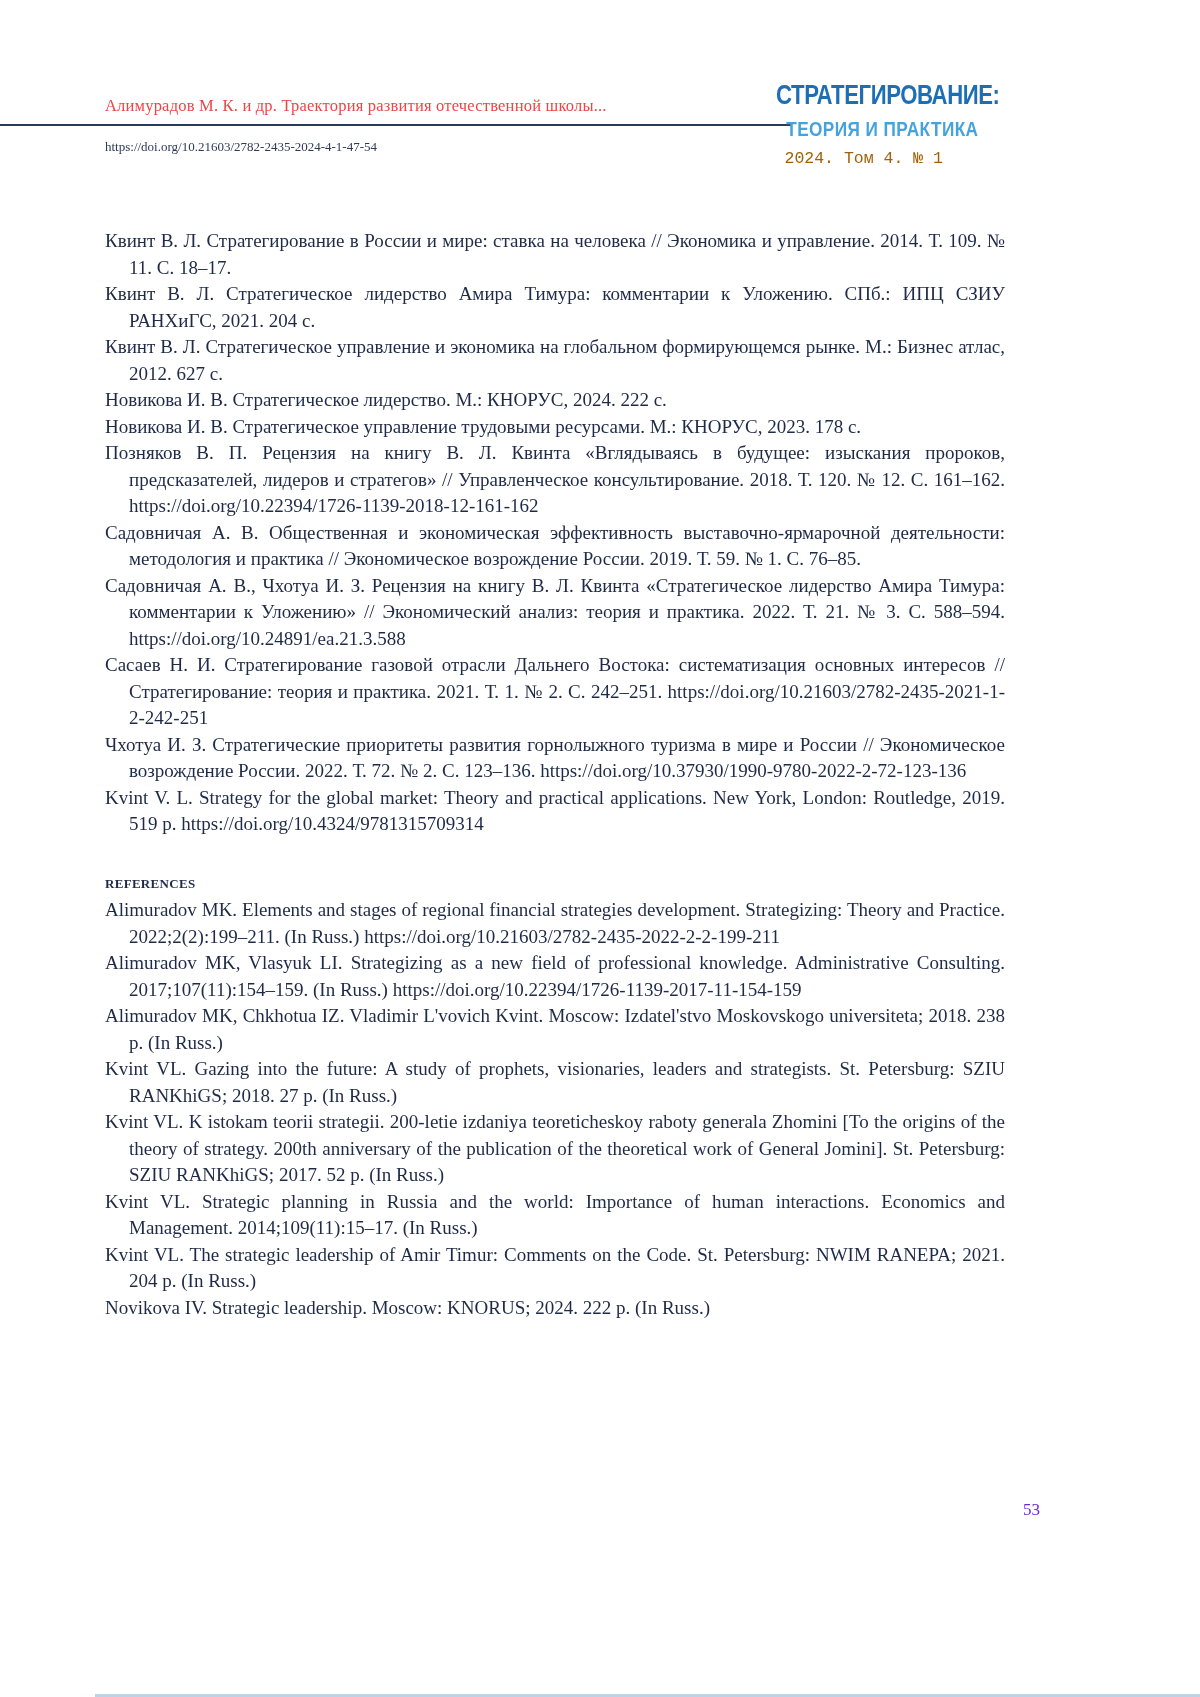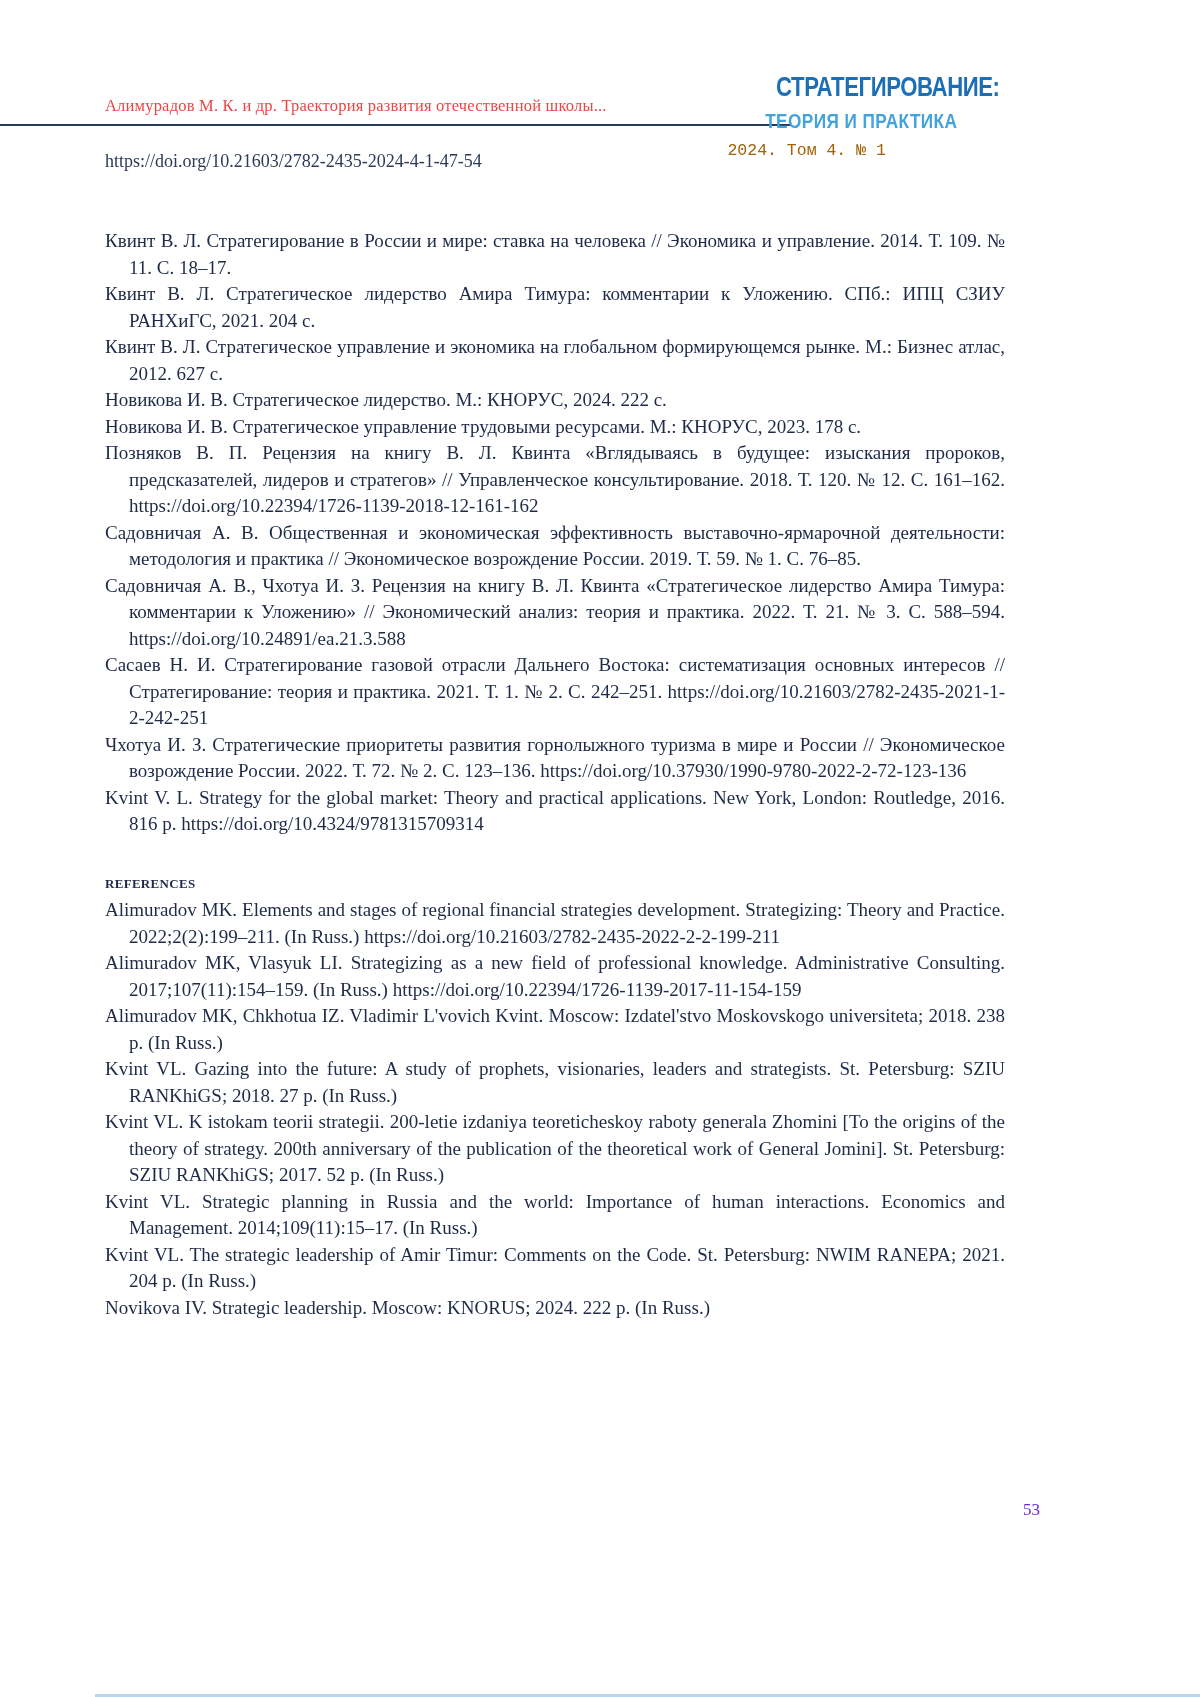--- a/index.html
+++ b/index.html
@@ -22,28 +22,27 @@
   }
   .head-rule {
     position:absolute;
     top:124px; left:0;
     width:792px; height:2px;
     background:#2a3a5c;
   }
   .doi-line {
     position:absolute;
     top:139px; left:105px;
-    font-size:18px;
+    font-size:13px;
     color:#2c3a58;
-    margin-top:12px;
   }
   .journal {
     position:absolute;
-    top:72px; right:200px;
-    text-align:left;
+    top:80px; right:200px;
+    text-align:center;
     font-family:"Liberation Sans", sans-serif;
     white-space:nowrap;
   }
   .journal-line1 {
     font-size:27px;
     font-weight:bold;
     color:#1d6fb5;
     letter-spacing:-0.5px;
     transform:scaleX(0.82);
     transform-origin:100% 50%;
@@ -116,21 +115,21 @@
       <p class="ref">Квинт В. Л. Стратегирование в России и мире: ставка на человека // Экономика и управление. 2014. Т. 109. № 11. С. 18–17.</p>
       <p class="ref">Квинт В. Л. Стратегическое лидерство Амира Тимура: комментарии к Уложению. СПб.: ИПЦ СЗИУ РАНХиГС, 2021. 204 с.</p>
       <p class="ref">Квинт В. Л. Стратегическое управление и экономика на глобальном формирующемся рынке. М.: Бизнес атлас, 2012. 627 с.</p>
       <p class="ref">Новикова И. В. Стратегическое лидерство. М.: КНОРУС, 2024. 222 с.</p>
       <p class="ref">Новикова И. В. Стратегическое управление трудовыми ресурсами. М.: КНОРУС, 2023. 178 с.</p>
       <p class="ref">Позняков В. П. Рецензия на книгу В. Л. Квинта «Вглядываясь в будущее: изыскания пророков, предсказателей, лидеров и стратегов» // Управленческое консультирование. 2018. Т. 120. № 12. С. 161–162. https://doi.org/10.22394/1726-1139-2018-12-161-162</p>
       <p class="ref">Садовничая А. В. Общественная и экономическая эффективность выставочно-ярмарочной деятельности: методология и практика // Экономическое возрождение России. 2019. Т. 59. № 1. С. 76–85.</p>
       <p class="ref">Садовничая А. В., Чхотуа И. З. Рецензия на книгу В. Л. Квинта «Стратегическое лидерство Амира Тимура: комментарии к Уложению» // Экономический анализ: теория и практика. 2022. Т. 21. № 3. С. 588–594. https://doi.org/10.24891/ea.21.3.588</p>
       <p class="ref">Сасаев Н. И. Стратегирование газовой отрасли Дальнего Востока: систематизация основных интересов // Стратегирование: теория и практика. 2021. Т. 1. № 2. С. 242–251. https://doi.org/10.21603/2782-2435-2021-1-2-242-251</p>
       <p class="ref">Чхотуа И. З. Стратегические приоритеты развития горнолыжного туризма в мире и России // Экономическое возрождение России. 2022. Т. 72. № 2. С. 123–136. https://doi.org/10.37930/1990-9780-2022-2-72-123-136</p>
-      <p class="ref">Kvint V. L. Strategy for the global market: Theory and practical applications. New York, London: Routledge, 2016. 816 p. https://doi.org/10.4324/9781315709314</p>
+      <p class="ref">Kvint V. L. Strategy for the global market: Theory and practical applications. New York, London: Routledge, 2019. 519 p. https://doi.org/10.4324/9781315709314</p>
     </section>
 
     <h2 class="refs-heading">REFERENCES</h2>
 
     <section>
       <p class="ref">Alimuradov MK. Elements and stages of regional financial strategies development. Strategizing: Theory and Practice. 2022;2(2):199–211. (In Russ.) https://doi.org/10.21603/2782-2435-2022-2-2-199-211</p>
       <p class="ref">Alimuradov MK, Vlasyuk LI. Strategizing as a new field of professional knowledge. Administrative Consulting. 2017;107(11):154–159. (In Russ.) https://doi.org/10.22394/1726-1139-2017-11-154-159</p>
       <p class="ref">Alimuradov MK, Chkhotua IZ. Vladimir L'vovich Kvint. Moscow: Izdatel'stvo Moskovskogo universiteta; 2018. 238 p. (In Russ.)</p>
       <p class="ref">Kvint VL. Gazing into the future: A study of prophets, visionaries, leaders and strategists. St. Petersburg: SZIU RANKhiGS; 2018. 27 p. (In Russ.)</p>
       <p class="ref">Kvint VL. K istokam teorii strategii. 200-letie izdaniya teoreticheskoy raboty generala Zhomini [To the origins of the theory of strategy. 200th anniversary of the publication of the theoretical work of General Jomini]. St. Petersburg: SZIU RANKhiGS; 2017. 52 p. (In Russ.)</p>

